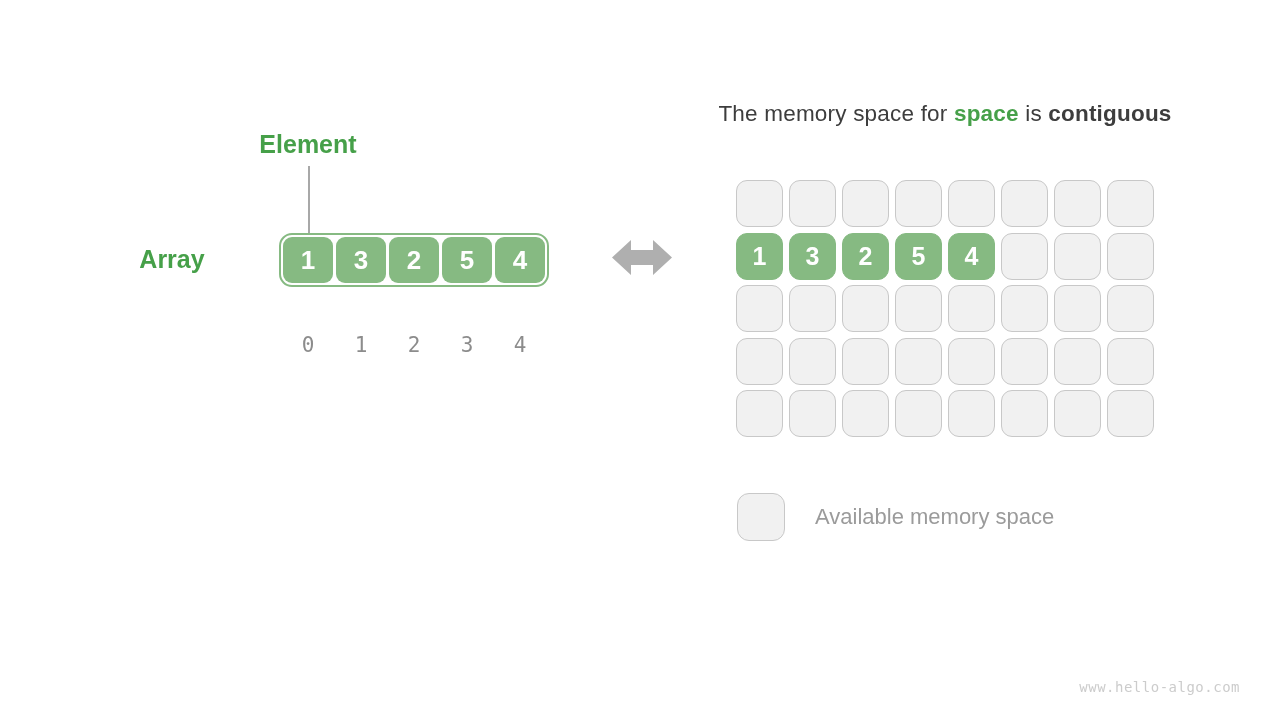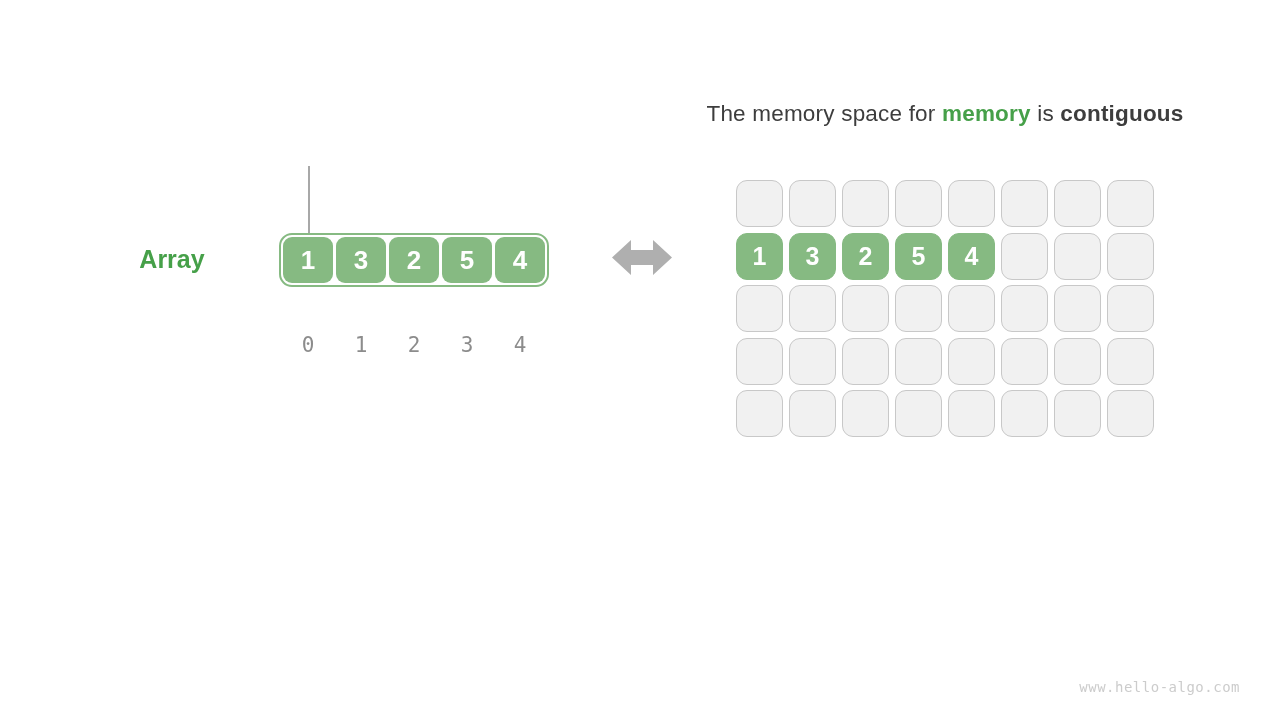--- a/index.html
+++ b/index.html
@@ -71,20 +71,21 @@
 
   .watermark{right:40px;top:679px;text-align:center;
     font-family:"DejaVu Sans Mono","Liberation Mono",monospace;
     font-size:14px;color:var(--watermark);letter-spacing:0.5px;}
 </style>
 </head>
 <body>
 
 <div class="stage">
 
+  <div class="abs el-caption">Element</div>
   <div class="abs connector"></div>
 
   <div class="abs row-label green">Array</div>
   <div class="abs array-box">
       <div class="array-cell">1</div>
       <div class="array-cell">3</div>
       <div class="array-cell">2</div>
       <div class="array-cell">5</div>
       <div class="array-cell">4</div>
     </div>
@@ -97,21 +98,21 @@
       <div class="value-item">4</div>
     </div>
 
 
   <div class="abs arrow-wrap">
     <svg width="60" height="41" viewBox="0 0 60 41" aria-hidden="true">
       <polygon points="0,20.5 19,3 19,13 41,13 41,3 60,20.5 41,38 41,28 19,28 19,38" fill="#AFAFAF"></polygon>
     </svg>
   </div>
 
-  <div class="abs mem-title"><span>The memory space for </span><span class="t-green">memory</span><span> is </span><span class="t-bold">contiguous</span></div>
+  <div class="abs mem-title"><span>The memory space for </span><span class="t-green">space</span><span> is </span><span class="t-bold">contiguous</span></div>
 
   <div class="abs mem-grid">
       <div class="mem-cell"></div>
       <div class="mem-cell"></div>
       <div class="mem-cell"></div>
       <div class="mem-cell"></div>
       <div class="mem-cell"></div>
       <div class="mem-cell"></div>
       <div class="mem-cell"></div>
       <div class="mem-cell"></div>
@@ -143,17 +144,21 @@
       <div class="mem-cell"></div>
       <div class="mem-cell"></div>
       <div class="mem-cell"></div>
       <div class="mem-cell"></div>
       <div class="mem-cell"></div>
       <div class="mem-cell"></div>
       <div class="mem-cell"></div>
     </div>
 
   <div class="abs legend">
+      <div class="legend-row">
+        <div class="legend-swatch available"></div>
+        <div class="legend-label">Available memory space</div>
+      </div>
     </div>
 
   <div class="abs watermark">www.hello-algo.com</div>
 
 </div>
 
 </body></html>

